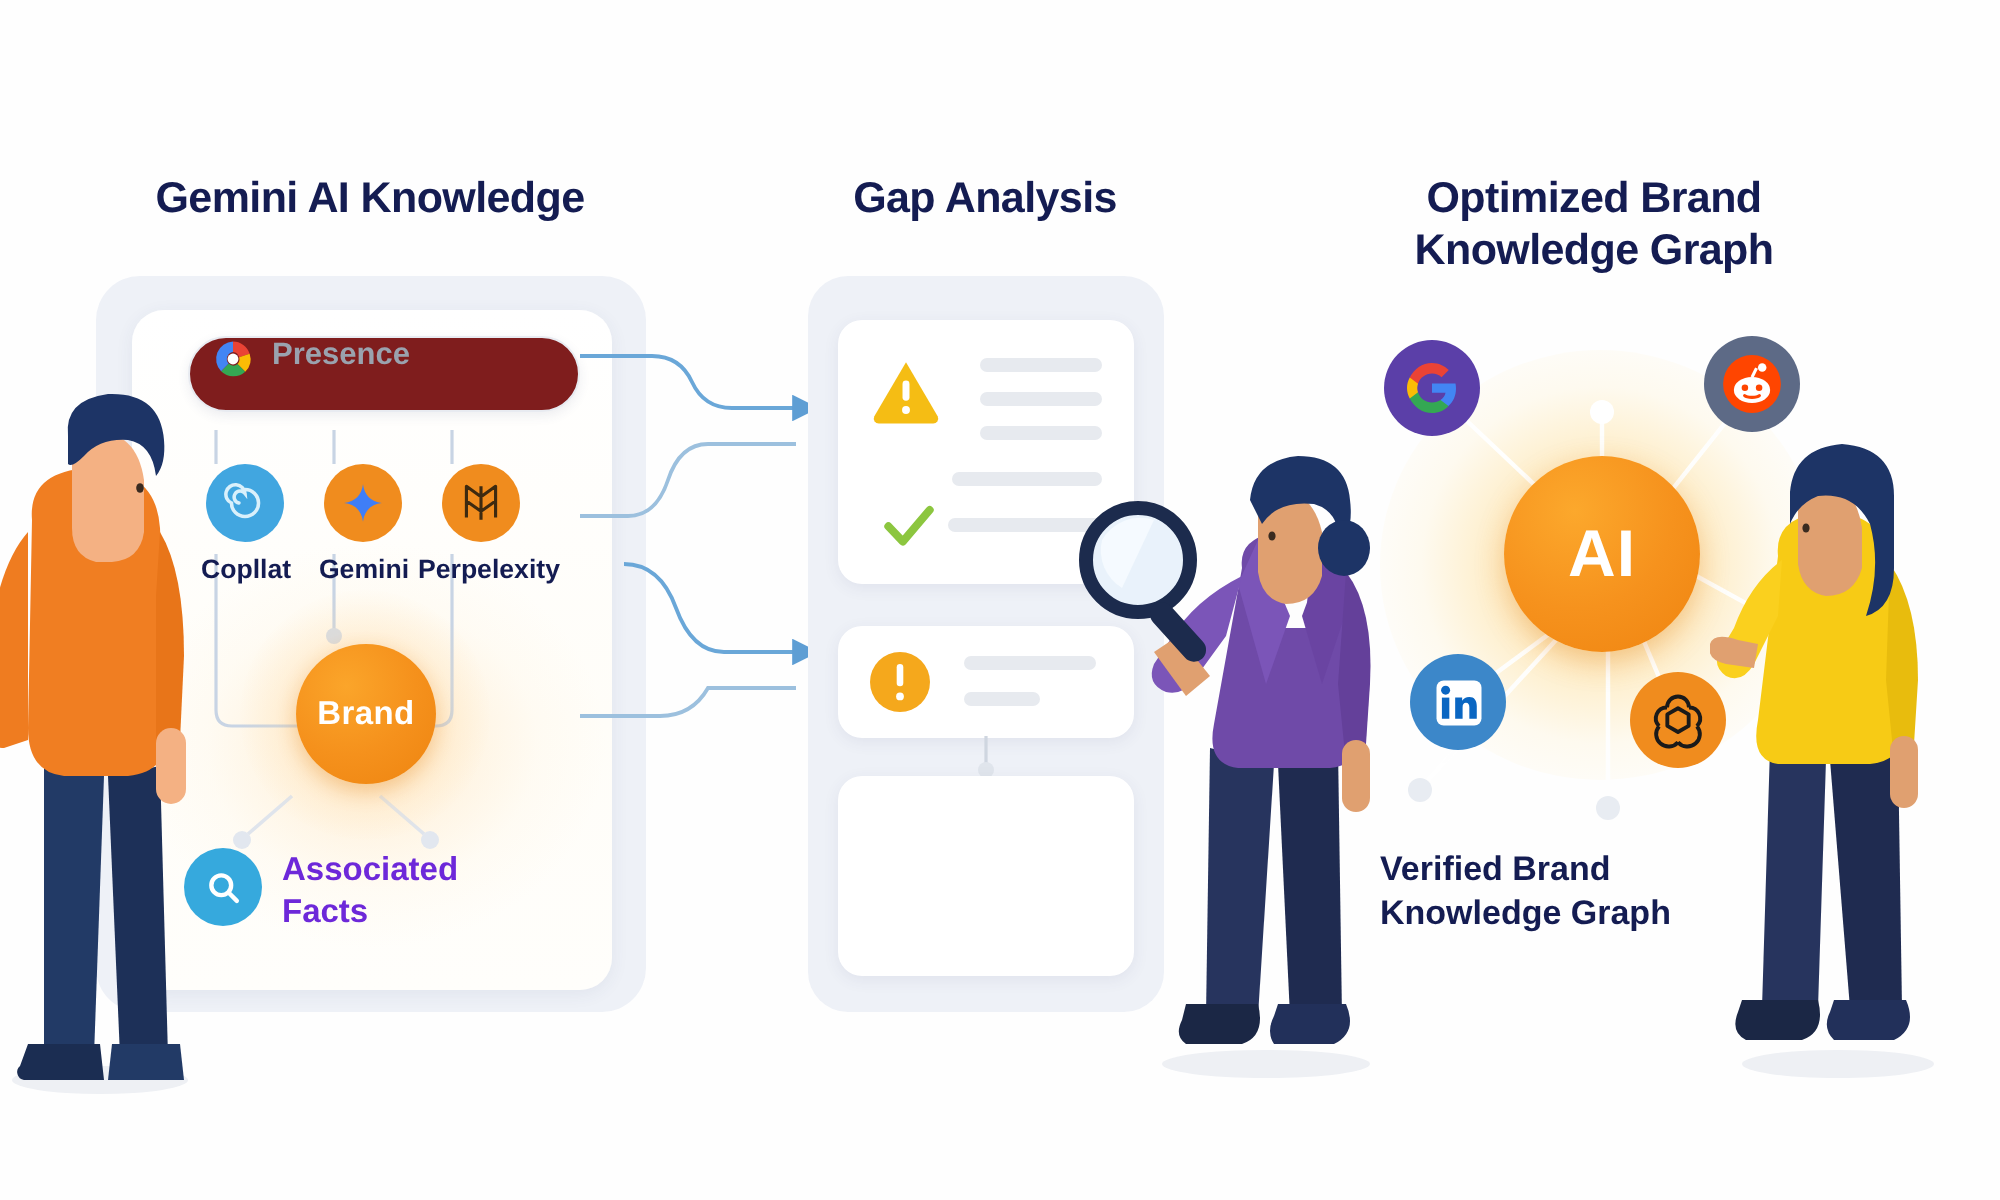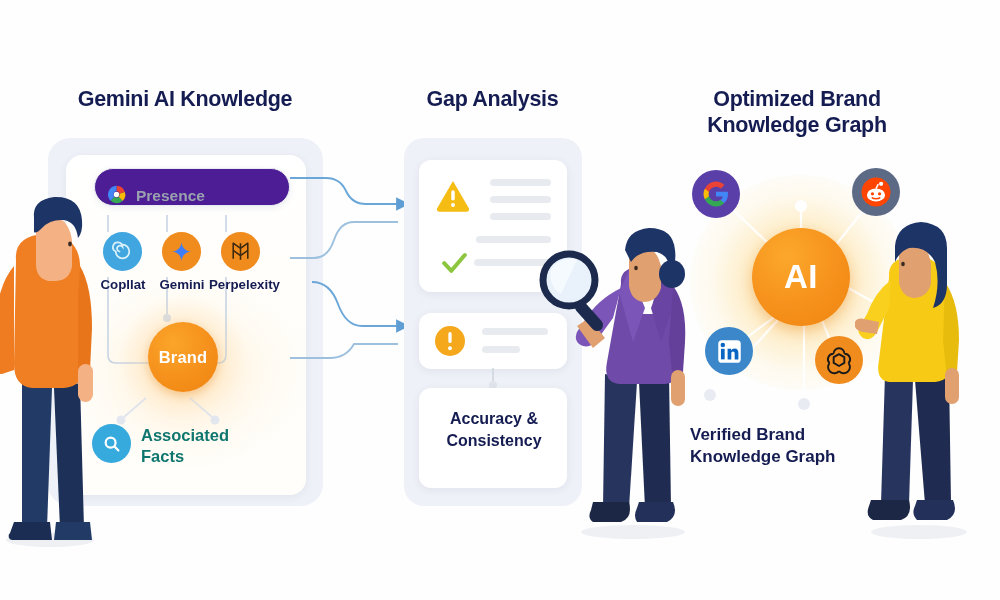--- a/index.html
+++ b/index.html
@@ -35,23 +35,23 @@
     border-radius:16px;
     background:
       radial-gradient(ellipse 150px 130px at 50% 64%, rgba(255,200,120,0.33) 0%, rgba(255,235,200,0.12) 55%, rgba(255,255,255,0) 78%),
       linear-gradient(180deg,#ffffff 0%, #fffdf8 60%, #fffefb 100%);
     box-shadow:0 2px 9px rgba(60,70,110,0.07);
   }
   #p1-lines { position:absolute; left:66px; top:155px; width:240px; height:340px; }
 
   .pill {
     position:absolute; left:94px; top:168px; width:196px; height:38px;
-    background:#4c1d95; border:1.5px solid #e8ebf1; border-radius:19px;
+    background:#7f1d1d; border:1.5px solid #e8ebf1; border-radius:19px;
     box-shadow:0 2px 6px rgba(60,70,110,0.09);
-    display:flex; align-items:flex-end; padding-left:11px; gap:9px;
+    display:flex; align-items:flex-start; padding-left:11px; gap:9px;
   }
   .pill-label { color:#9aa2ae; font-size:15.5px; font-weight:600; }
 
   .node-ico {
     position:absolute; width:39px; height:39px; border-radius:50%;
     display:flex; align-items:center; justify-content:center;
   }
   #ico-copilot { left:103px; top:232px; background:#41a6e0; }
   #ico-gemini  { left:162px; top:232px; background:#f08c1e; }
   #ico-perp    { left:221px; top:232px; background:#f08c1e; }
@@ -77,21 +77,21 @@
     display:flex; align-items:center; justify-content:center;
   }
   #brand-node span { color:#fff; font-size:16.5px; font-weight:bold; letter-spacing:0.2px; }
 
   #facts-ico {
     position:absolute; left:92px; top:424px; width:39px; height:39px; border-radius:50%;
     background:#36a9dd; display:flex; align-items:center; justify-content:center;
   }
   #facts-lbl {
     position:absolute; left:141px; top:425px; width:120px;
-    color:#0f766e; font-size:16.5px; font-weight:bold; line-height:1.27; white-space:pre-line;
+    color:#6d28d9; font-size:16.5px; font-weight:bold; line-height:1.27; white-space:pre-line;
   }
 
   
   #arrows { position:absolute; left:290px; top:160px; width:130px; height:220px; }
 
   
   #panel2-frame {
     position:absolute; left:404px; top:138px; width:178px; height:368px;
     background:#eef1f7; border-radius:20px;
   }
@@ -265,22 +265,20 @@
     <div class="skel" style="left:63px; top:15px; width:66px;"></div>
     <div class="skel" style="left:63px; top:33px; width:38px;"></div>
   </div>
 
   <svg id="p2-stem" viewBox="0 0 148 24">
     <path d="M74,0 L74,14" stroke="#cfd6e0" stroke-width="1.6" fill="none"></path>
     <circle cx="74" cy="17" r="4" fill="#e0e5ec"></circle>
   </svg>
 
   <div class="p2card" id="p2card3"></div>
-  <div id="p2-accuracy">Accuracy &amp;
-Consistency</div>
 
   <div id="glow3"></div>
 
   <svg id="edges3" viewBox="0 0 270 290">
     <g stroke="#ffffff" stroke-width="2.2" fill="none" opacity="0.95">
       <path d="M46,44 L118,112"></path>
       <path d="M208,42 L154,110"></path>
       <path d="M53,205 L114,160"></path>
       <path d="M166,204 L150,166"></path>
       <path d="M131,108 L131,60"></path>

